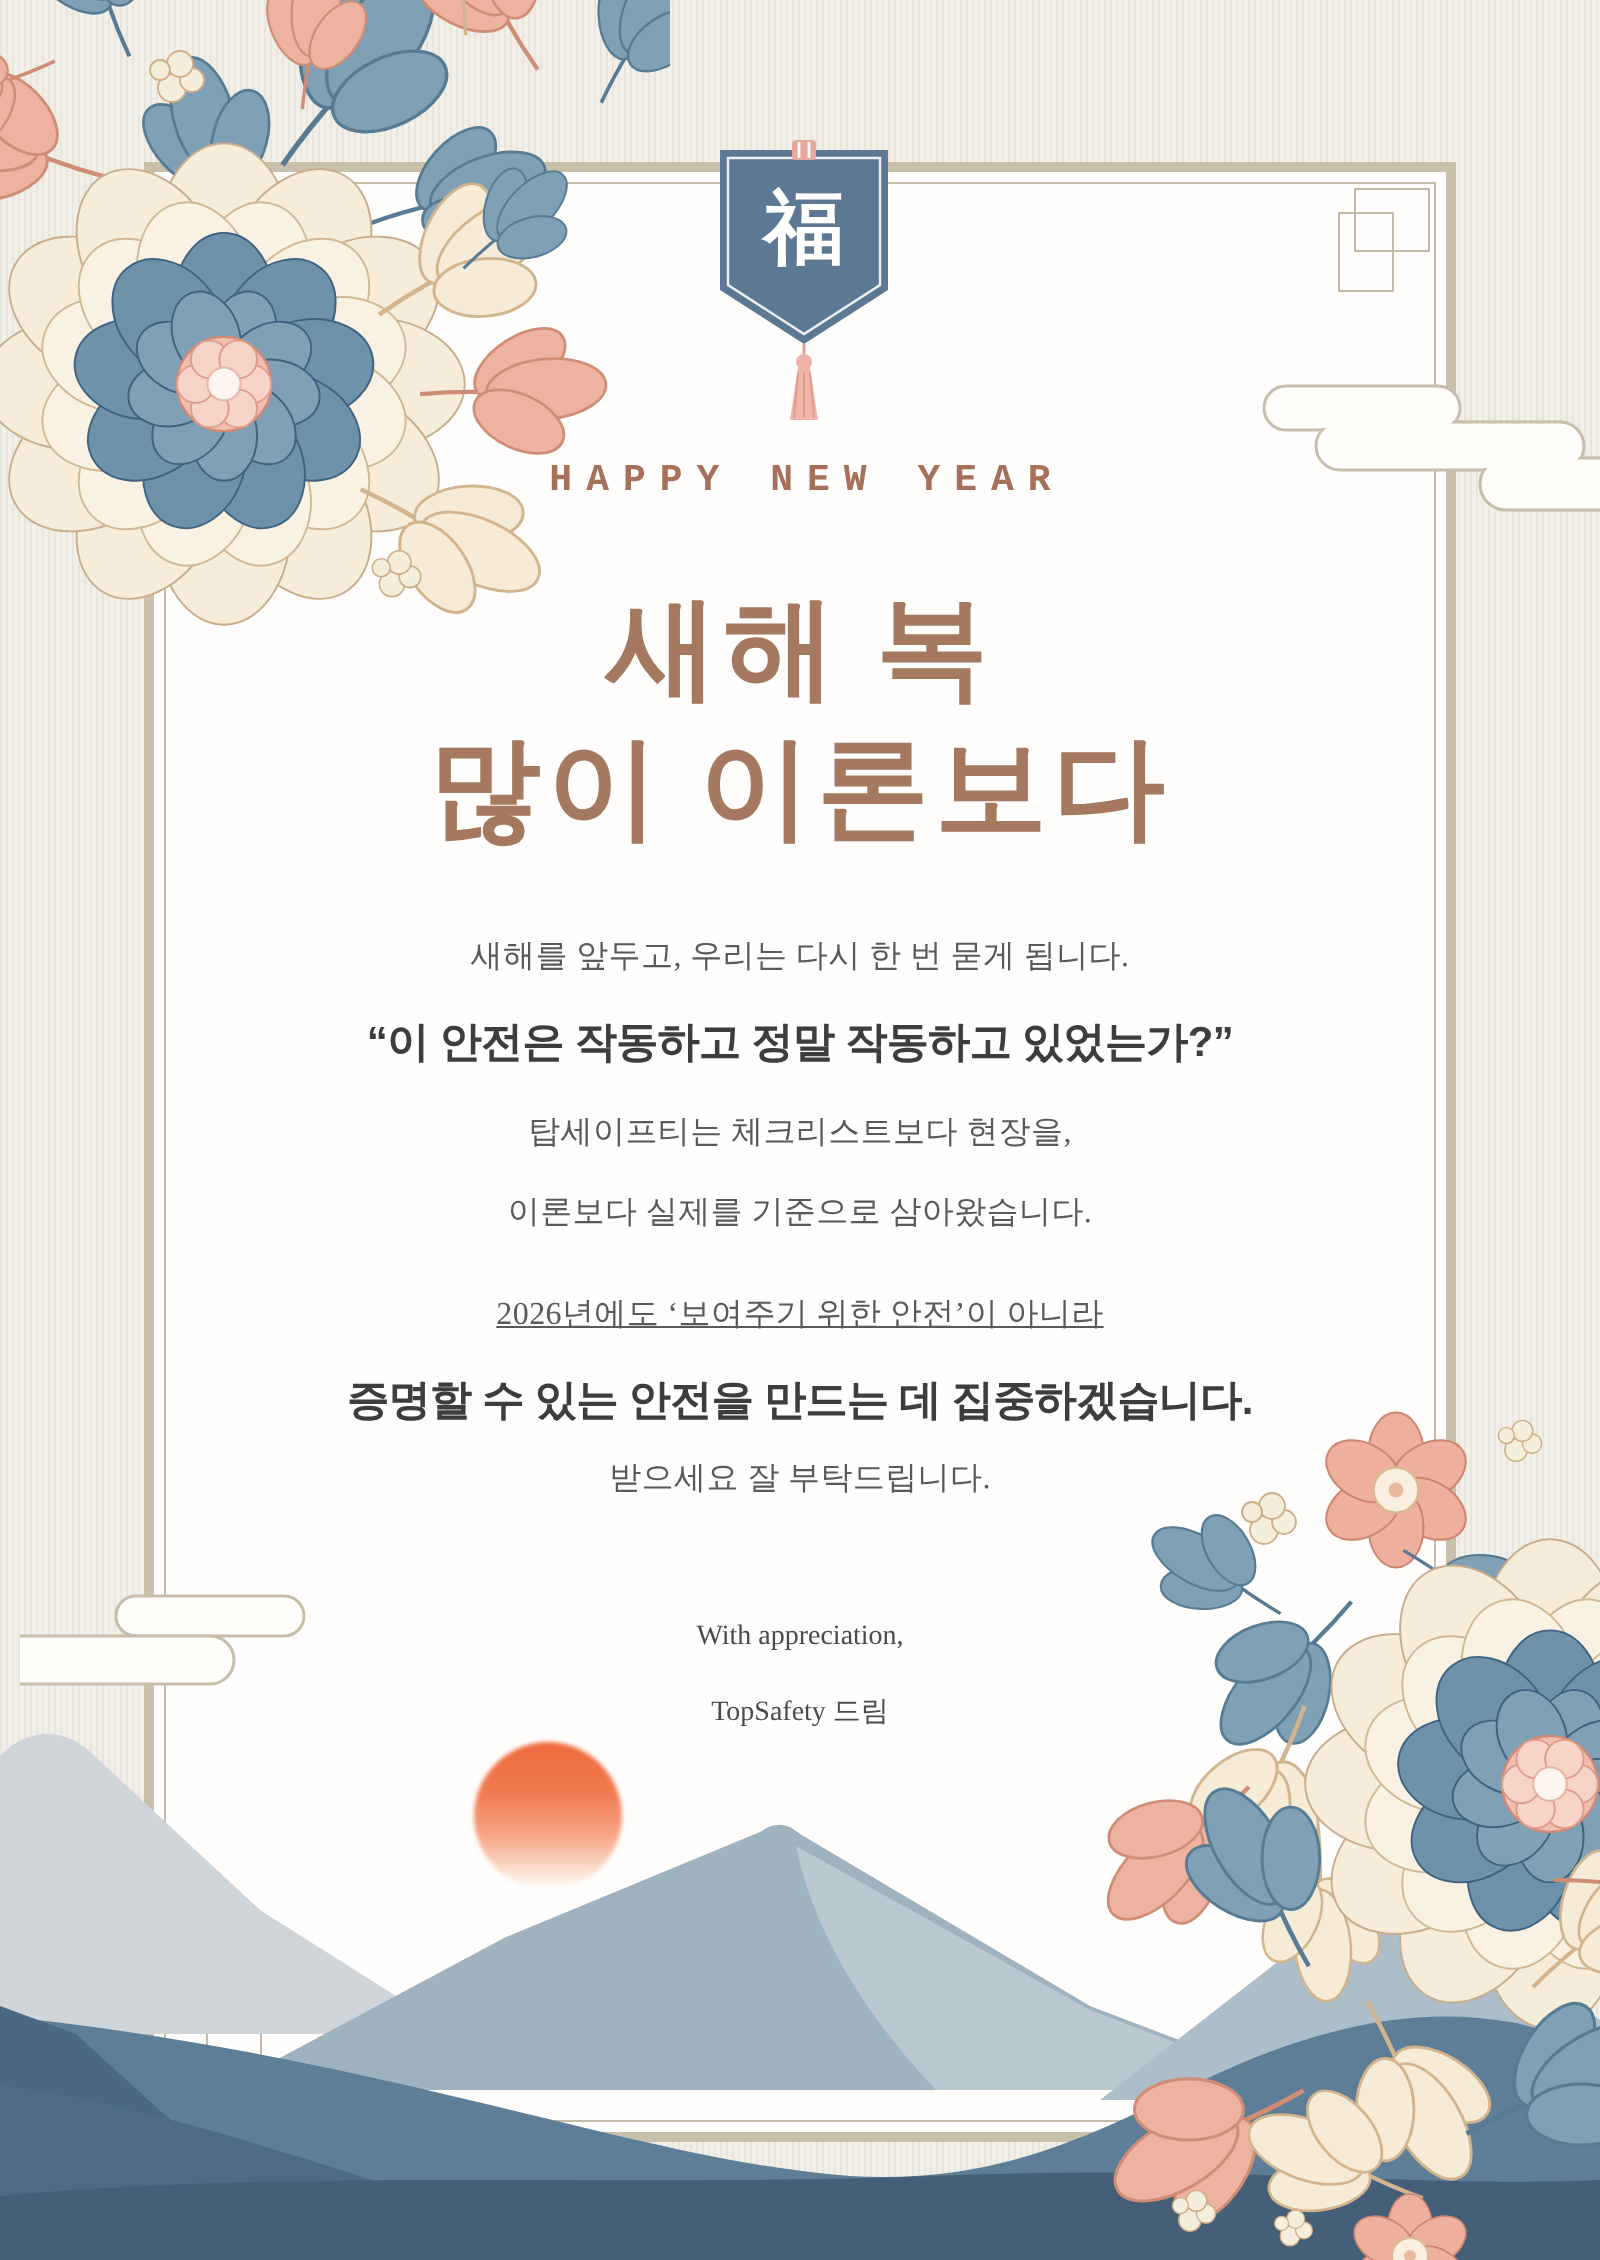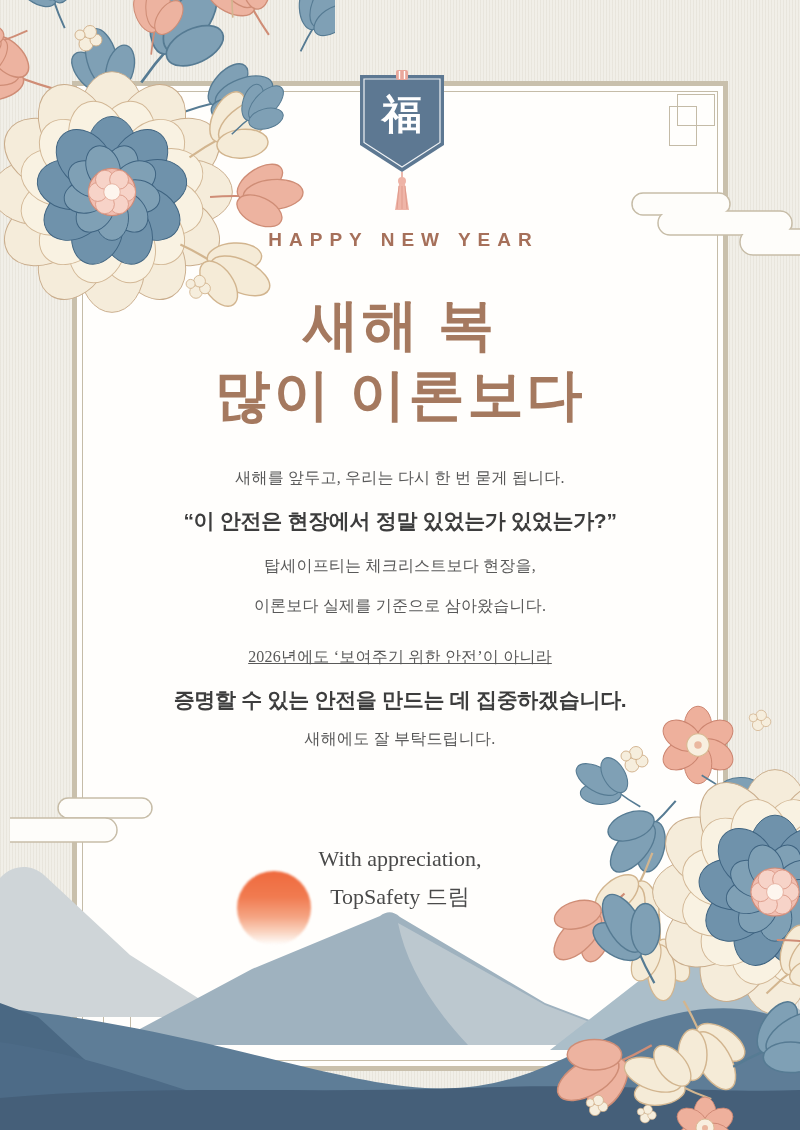--- a/index.html
+++ b/index.html
@@ -35,30 +35,30 @@
   #pennant{position:absolute;left:352px;top:70px;}
   
   #sun{
     position:absolute;left:237px;top:871px;width:74px;height:74px;border-radius:50%;
     background:linear-gradient(180deg,#ef6a3e 0%,#f17b50 35%,#f5a483 62%,#fad3bf 82%,rgba(255,255,255,0.55) 100%);
     filter:blur(1px);
   }
   #mountains{position:absolute;left:0;top:845px;}
   
   .txt{position:absolute;left:90px;right:90px;text-align:center;}
-  #eyebrow{top:229px;font-family:Liberation Sans, sans-serif;
+  #eyebrow{top:229px;font-family:Liberation Mono, monospace;
     font-size:19px;font-weight:600;letter-spacing:7px;padding-left:7px;color:#a6705a;}
   #title{top:290px;font-size:56px;line-height:70px;letter-spacing:3px;
     font-weight:600;color:#a5795f;}
   .msg-line{font-size:16px;color:#595959;letter-spacing:0.2px;}
   .msg-line.bold{font-family:"Liberation Sans","DejaVu Sans",sans-serif;
     font-size:21px;font-weight:700;color:#3d3d3d;letter-spacing:-0.3px;}
   #m1{top:468px;} #m2{top:507px;} #m3{top:556px;} #m4{top:596px;}
   #m5{top:647px;text-decoration:underline;} #m6{top:686px;} #m7{top:729px;}
-  #signature{top:840px;font-size:22px;line-height:38px;color:#4a4a4a;}
+  #signature{top:800px;font-size:14px;line-height:38px;color:#4a4a4a;}
   
   #flowers-tl{position:absolute;left:0;top:0;}
   #flowers-br{position:absolute;left:540px;top:640px;}
 </style>
 </head>
 <body>
 
 <div id="page">
 
   <div id="frame">
@@ -132,26 +132,26 @@
     <line x1="53" y1="116" x2="55" y2="139" stroke="#e19c8d" stroke-width="1"></line>
   </svg>
 
   <div id="eyebrow" class="txt">HAPPY NEW YEAR</div>
   <div id="title" class="txt">
     <div>새해 복</div>
     <div>많이 이론보다</div>
   </div>
 
   <div id="m1" class="txt msg-line">새해를 앞두고, 우리는 다시 한 번 묻게 됩니다.</div>
-  <div id="m2" class="txt msg-line bold">“이 안전은 현장에서 정말 있었는가 있었는가?”</div>
+  <div id="m2" class="txt msg-line bold">“이 안전은 작동하고 정말 작동하고 있었는가?”</div>
   <div id="m3" class="txt msg-line">탑세이프티는 체크리스트보다 현장을,</div>
   <div id="m4" class="txt msg-line">이론보다 실제를 기준으로 삼아왔습니다.</div>
   <div id="m5" class="txt msg-line">2026년에도 ‘보여주기 위한 안전’이 아니라</div>
   <div id="m6" class="txt msg-line bold">증명할 수 있는 안전을 만드는 데 집중하겠습니다.</div>
-  <div id="m7" class="txt msg-line">새해에도 잘 부탁드립니다.</div>
+  <div id="m7" class="txt msg-line">받으세요 잘 부탁드립니다.</div>
 
   <div id="signature" class="txt">
     <div>With appreciation,</div>
     <div>TopSafety 드림</div>
   </div>
 
   <svg id="flowers-tl" width="335" height="385" viewBox="0 0 335 385">
       <g transform="translate(150,70) rotate(35) scale(1.9)">
         <path d="M0,8 C0,-8 2,-24 6,-40" fill="none" stroke="#567b93" stroke-width="1.4"></path>
         <ellipse cx="-7" cy="-26" rx="9" ry="17" fill="#7fa0b5" stroke="#567b93" stroke-width="0.9" transform="rotate(-28 -7 -26)"></ellipse>

